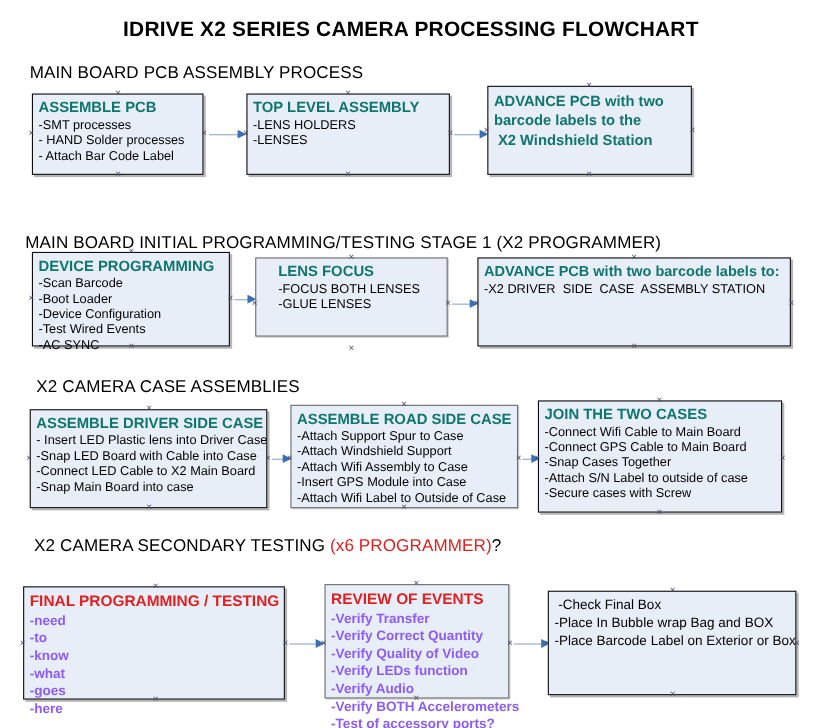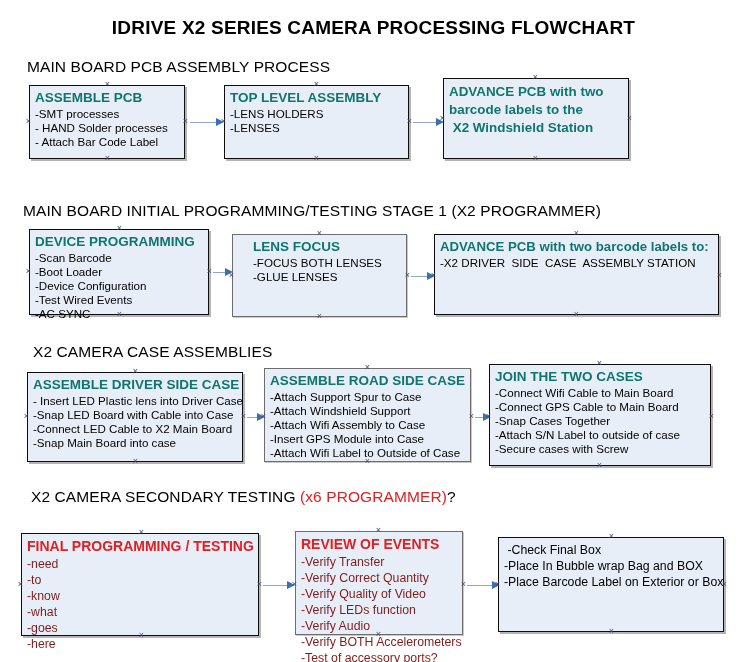--- a/index.html
+++ b/index.html
@@ -63,21 +63,21 @@
     white-space: pre;
     margin-bottom: 1px;
   }
   .node .n-line {
     font-size: 11.6px;
     line-height: 14.2px;
     color: #000;
     white-space: pre;
   }
   .node.red .n-title { color: #e02020; }
-  .node.red .n-line  { color: #7f1d1d; }
+  .node.red .n-line  { color: #8b5cf6; font-weight: bold; }
   .node .n-title.big {
     font-size: 14px;
     line-height: 17px;
   }
   .node .n-line.big {
     font-size: 12.3px;
     line-height: 16px;
   }
   .node .n-title.wide {
     font-size: 13.2px;
@@ -157,41 +157,41 @@
   <div class="node" style="left:443px; top:78px; width:186px; height:81px;">
     <div class="n-title multi">ADVANCE PCB with two
 barcode labels to the
  X2 Windshield Station</div>
   </div>
   <div class="handle" style="left:532px; top:74px;"></div>
   <div class="handle" style="left:439px; top:115px;"></div>
   <div class="handle" style="left:626px; top:115px;"></div>
   <div class="handle" style="left:532px; top:155px;"></div>
 
-  <div class="section-title" style="left:23px; top:202px;">
+  <div class="section-title" style="left:23px; top:212px;">
     <span>MAIN BOARD INITIAL PROGRAMMING/TESTING STAGE 1 (X2 PROGRAMMER)</span>
   </div>
 
   <div class="node" style="left:29px; top:229px; width:180px; height:86px;">
     <div class="n-title">DEVICE PROGRAMMING</div>
     <div class="n-line">-Scan Barcode</div>
     <div class="n-line">-Boot Loader</div>
     <div class="n-line">-Device Configuration</div>
     <div class="n-line">-Test Wired Events</div>
     <div class="n-line">-AC SYNC</div>
   </div>
   <div class="handle" style="left:116px; top:225px;"></div>
   <div class="handle" style="left:25px; top:268px;"></div>
   <div class="handle" style="left:206px; top:268px;"></div>
   <div class="handle" style="left:116px; top:311px;"></div>
 
   <div class="conn" style="left:213px; top:272px; width:14px;"></div>
   <div class="arrowhead" style="left:225px; top:268px;"></div>
 
-  <div class="node gray-border" style="left:232px; top:234px; width:175px; height:83px;padding-left:20px;">
+  <div class="node gray-border" style="left:232px; top:234px; width:175px; height:72px;padding-left:20px;">
     <div class="n-title">LENS FOCUS</div>
     <div class="n-line">-FOCUS BOTH LENSES</div>
     <div class="n-line">-GLUE LENSES</div>
   </div>
   <div class="handle" style="left:316px; top:230px;"></div>
   <div class="handle" style="left:228px; top:272px;"></div>
   <div class="handle" style="left:404px; top:272px;"></div>
   <div class="handle" style="left:316px; top:313px;"></div>
 
   <div class="conn" style="left:411px; top:276px; width:18px;"></div>

